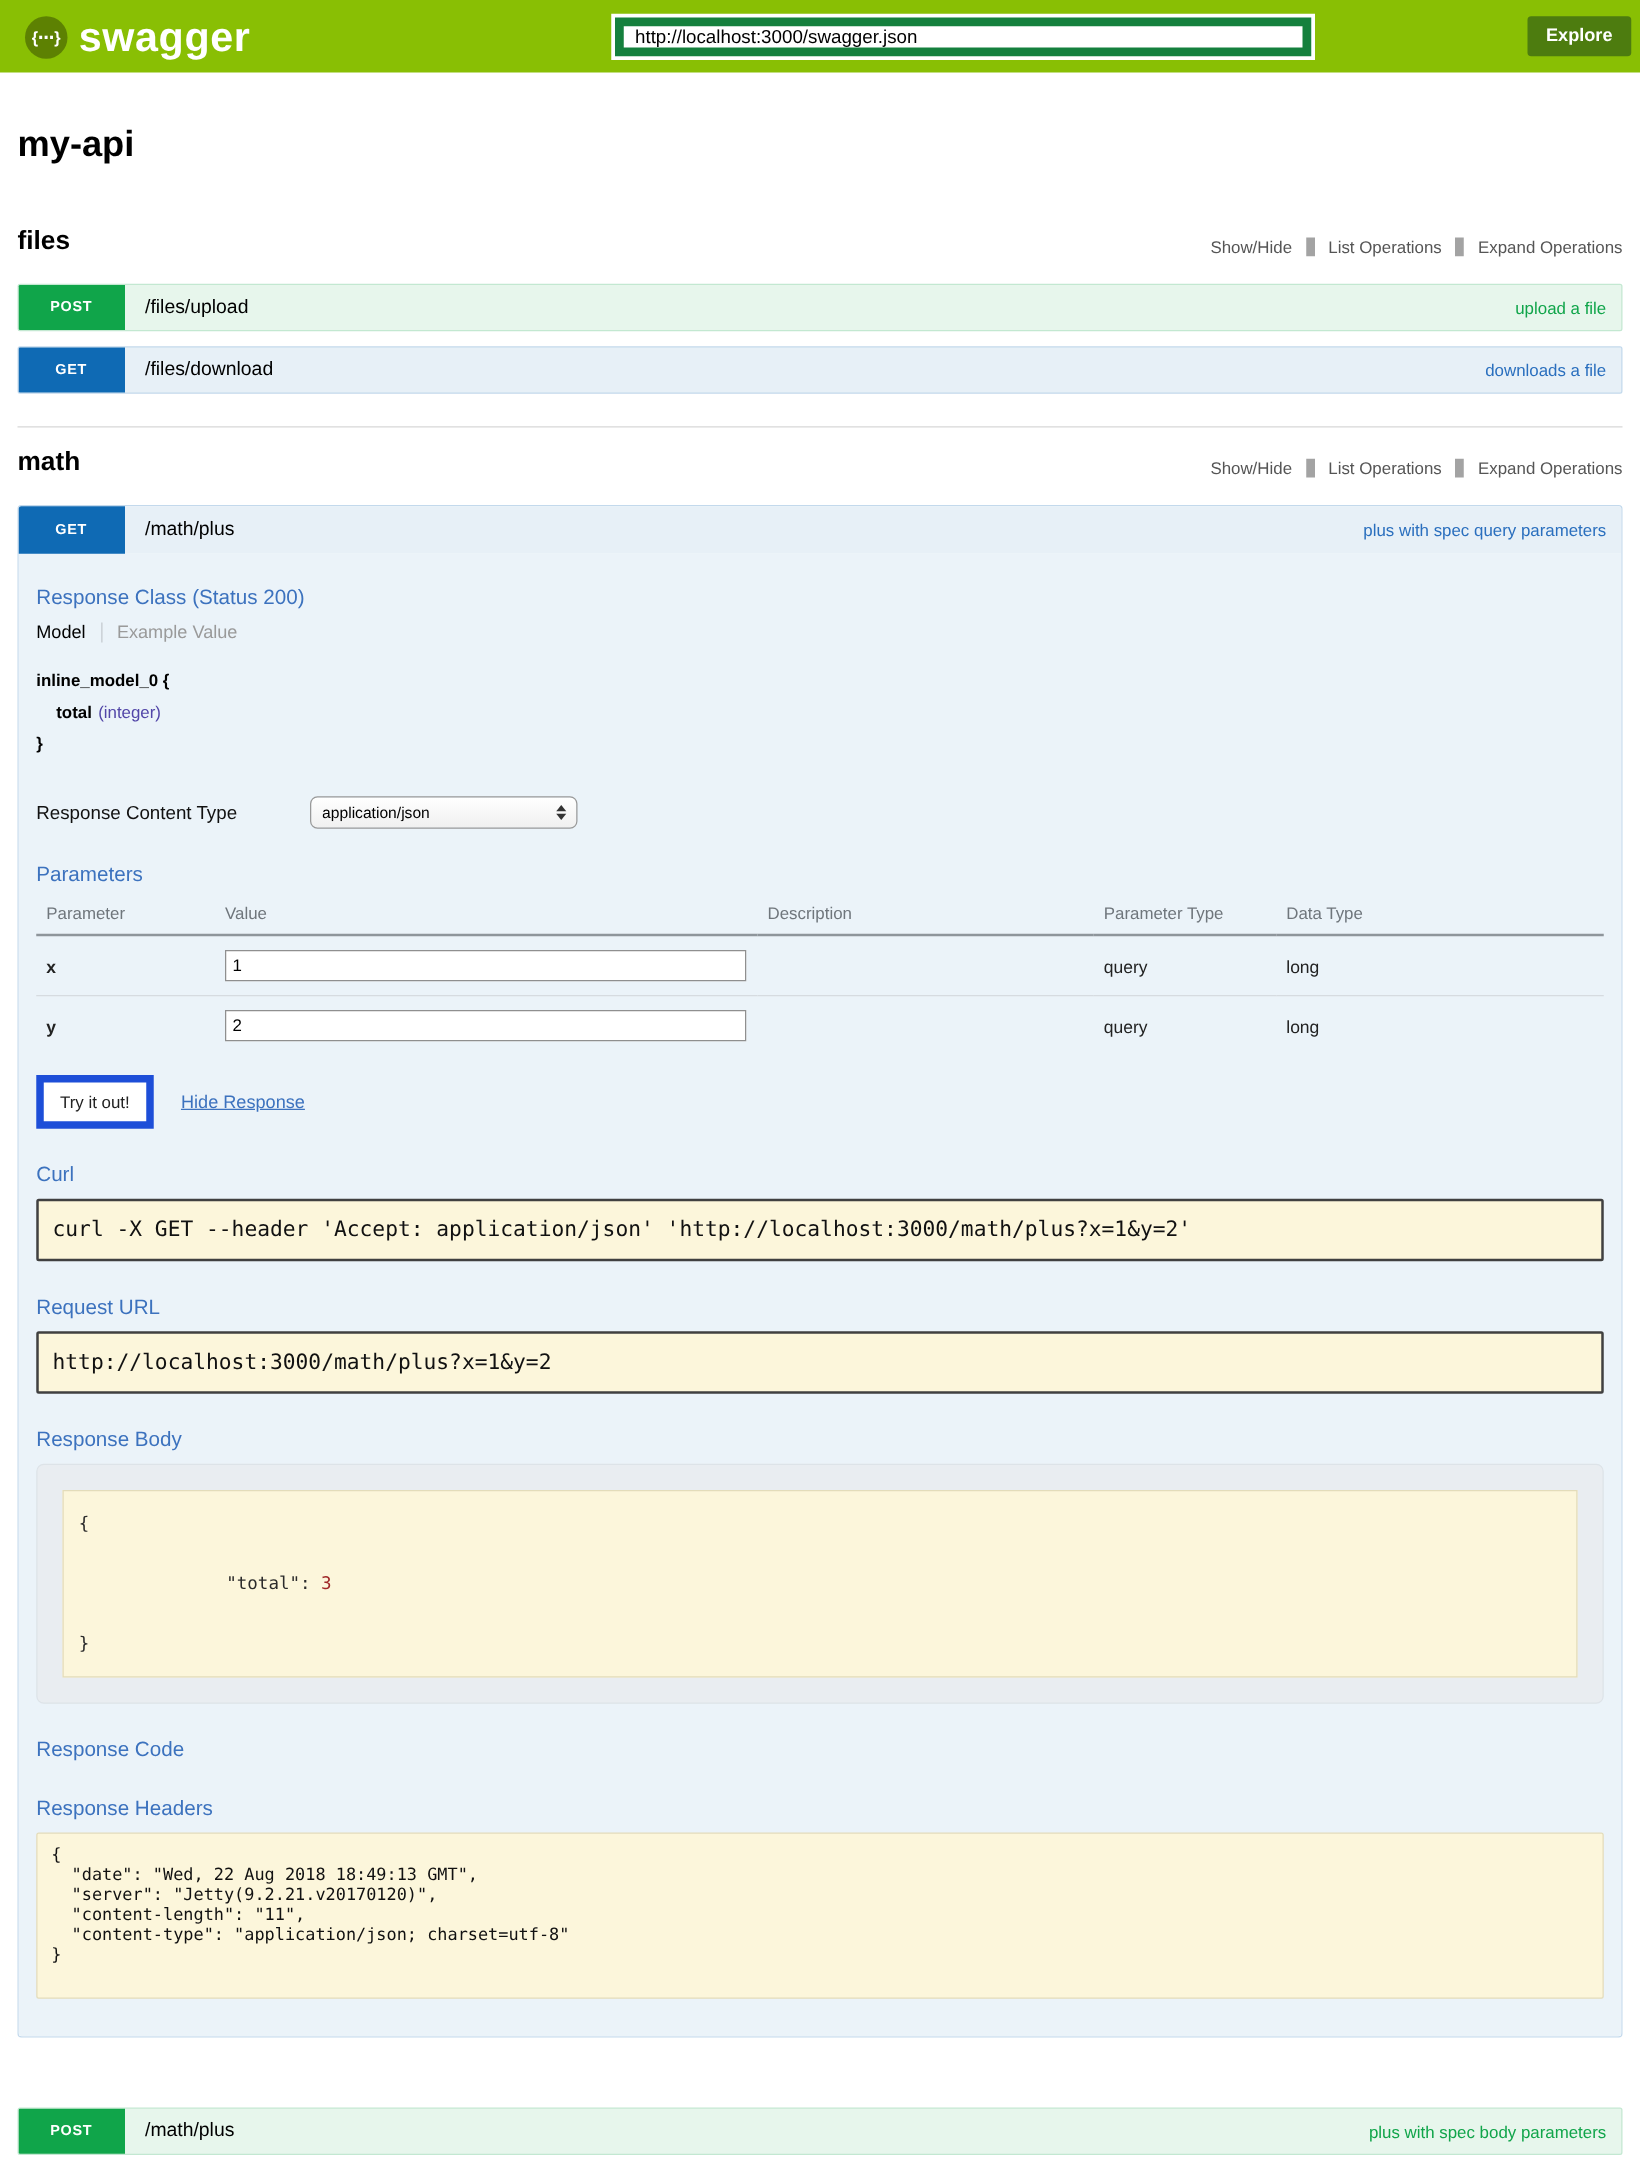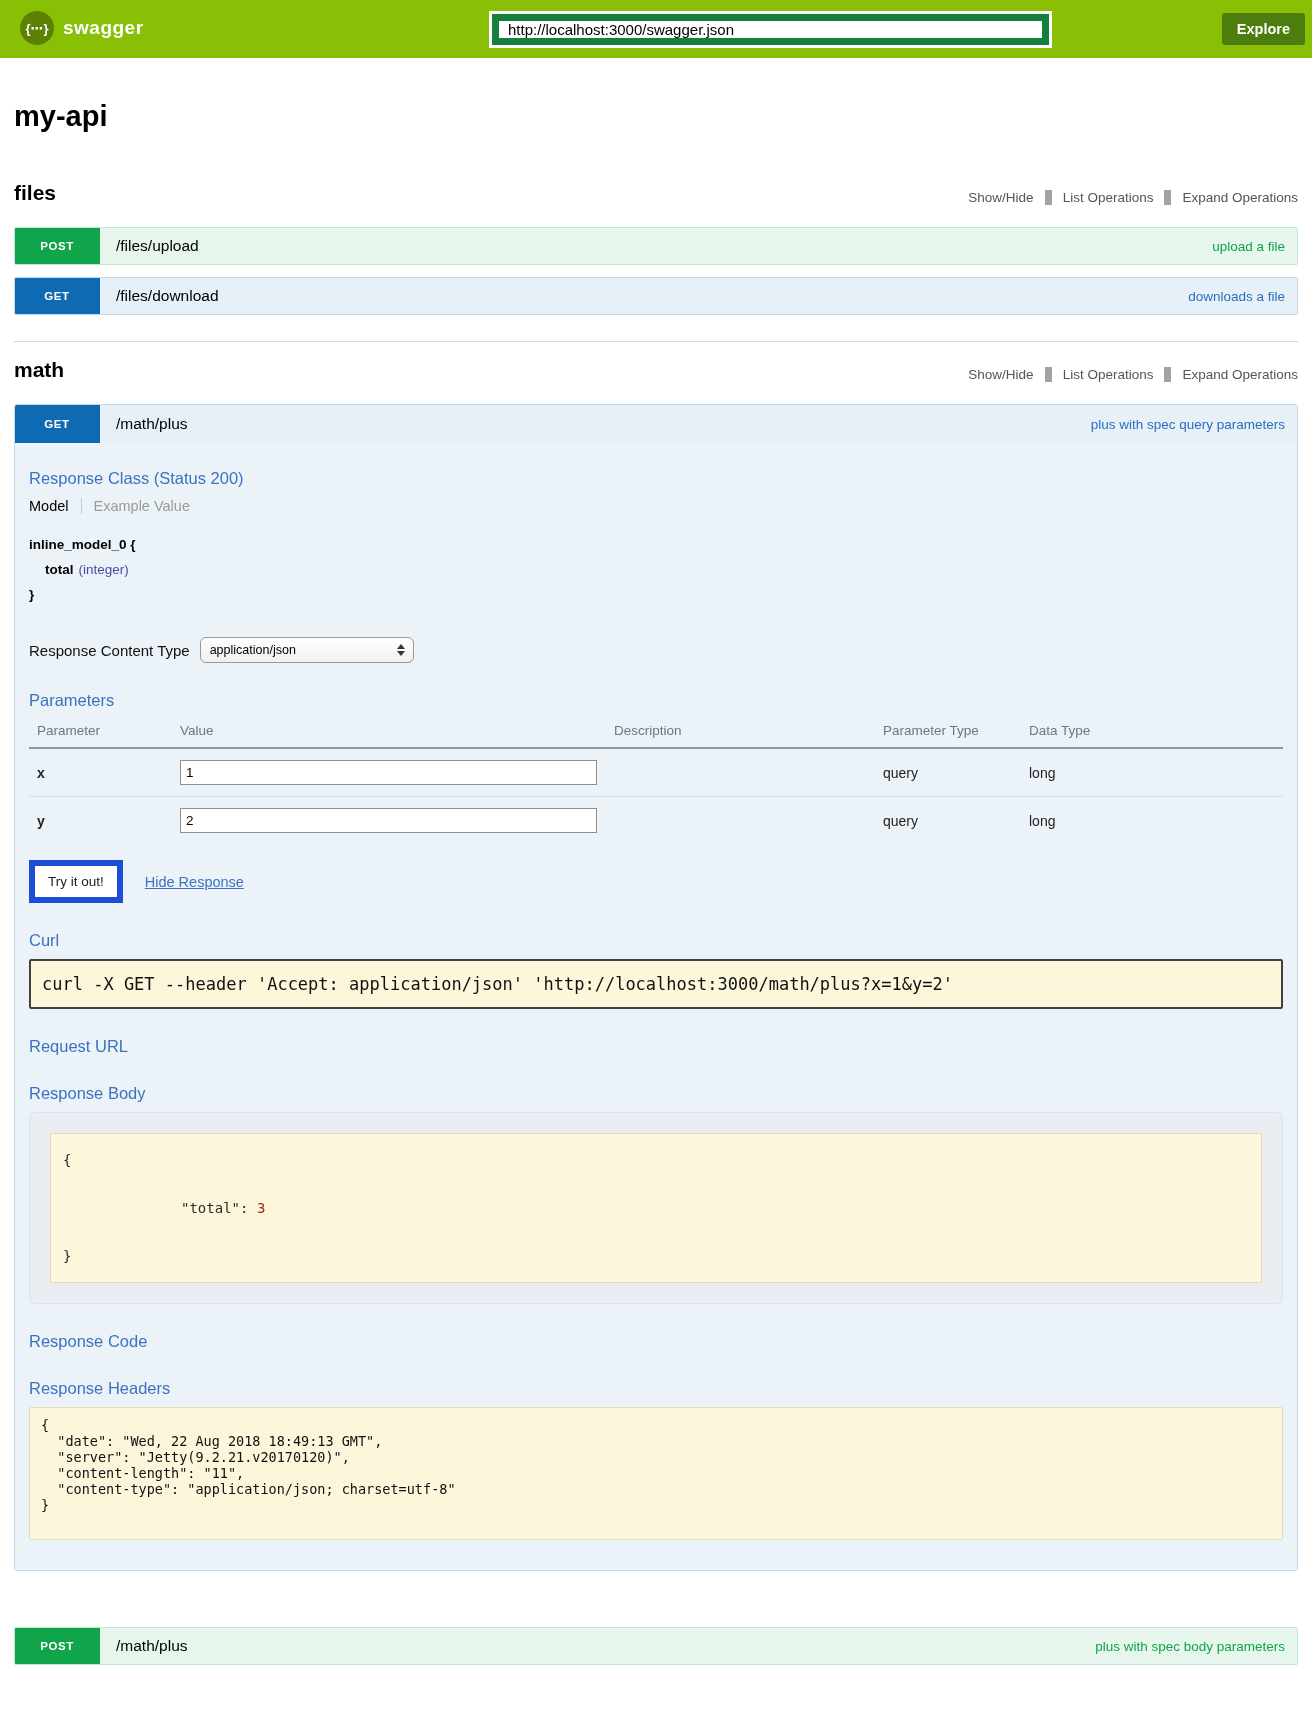--- a/index.html
+++ b/index.html
@@ -4,21 +4,21 @@
 <style>
   * { margin:0; padding:0; box-sizing:border-box; }
   html,body { background:#fff; font-family:"Liberation Sans","DejaVu Sans",sans-serif; color:#333; }
   body { min-height:1728px; width:1312px; position:relative; }
 
   
   .topbar { height:58px; background:#89bf04; position:relative; }
   .logo { position:absolute; left:20px; top:11px; display:flex; align-items:center; gap:9px; }
   .logo-circle { width:34px; height:34px; border-radius:50%; background:rgba(0,0,0,0.32); color:#fff;
                  display:flex; align-items:center; justify-content:center; font-weight:bold; font-size:13px; }
-  .brand { color:#fff; font-weight:bold; font-size:19px; letter-spacing:0.5px; }
+  .brand { color:#fff; font-weight:bold; font-size:33px; letter-spacing:0.5px; }
   .url-input { position:absolute; left:492px; top:14px; width:557px; height:31px; border:7px solid #15803d;
                box-shadow:0 0 0 3px #ffffff; font-size:15px; padding:0 9px; color:#000;
                font-family:"Liberation Sans",sans-serif; }
   .explore-btn { position:absolute; right:7px; top:13px; background:#4d7c0f; color:#fff; border:none;
                  border-radius:3px; font-weight:bold; font-size:14.5px; padding:8px 15px; cursor:pointer;
                  font-family:"Liberation Sans",sans-serif; }
 
   
   .wrap { margin:0 14px; }
   .api-title { font-size:29px; font-weight:bold; color:#000; margin:42px 0 48px; }
@@ -63,21 +63,21 @@
   .sig-open { font-weight:bold; }
   .sig-prop { padding-left:16px; }
   .prop-name { font-weight:bold; }
   .prop-type { color:#5246a8; margin-left:5px; }
 
   .rct-row { display:flex; align-items:center; gap:10px; margin:30px 0 6px; }
   .rct-label { font-size:15px; color:#111; }
   .select-shell { position:relative; display:inline-block; }
   .rct-select { appearance:none; -webkit-appearance:none; width:214px; height:26px; border:1px solid #999;
                 border-radius:6px; background:linear-gradient(#ffffff,#f0f0f0); padding:0 18px 0 9px;
-                font-size:12.5px; color:#000; font-family:"Liberation Sans",sans-serif; }
+                font-size:12.5px; color:#000; font-family:"Liberation Sans",sans-serif;margin-left:48px; }
   .select-arrows { position:absolute; right:9px; top:50%; transform:translateY(-50%); display:flex;
                    flex-direction:column; gap:2px; pointer-events:none; }
   .select-arrows i { display:block; width:0; height:0; border-left:4px solid transparent; border-right:4px solid transparent; }
   .select-arrows .up { border-bottom:5px solid #333; }
   .select-arrows .down { border-top:5px solid #333; }
 
   table.params { width:100%; border-collapse:collapse; margin-top:4px; }
   table.params th { text-align:left; font-weight:normal; color:#6f767c; font-size:13.5px; padding:4px 8px 9px;
                     border-bottom:2px solid #8e959b; }
   table.params td { padding:11px 8px; vertical-align:middle; font-size:14px; color:#222; }
@@ -234,20 +234,21 @@
 
       <div class="sandbox-footer">
         <button class="try-btn">Try it out!</button>
         <a class="hide-response">Hide Response</a>
       </div>
 
       <h4 class="blue-h">Curl</h4>
       <div class="code-block">curl -X GET --header 'Accept: application/json' 'http://localhost:3000/math/plus?x=1&amp;y=2'</div>
 
       <h4 class="blue-h">Request URL</h4>
+      <div class="code-block">http://localhost:3000/math/plus?x=1&amp;y=2</div>
 
       <h4 class="blue-h">Response Body</h4>
       <div class="rb-outer">
         <div class="rb-inner">
           <div class="json-line">{</div>
           <div class="json-line indent">
             <span>"total"</span><span>: </span><span class="j-num">3</span>
           </div>
           <div class="json-line">}</div>
         </div>

